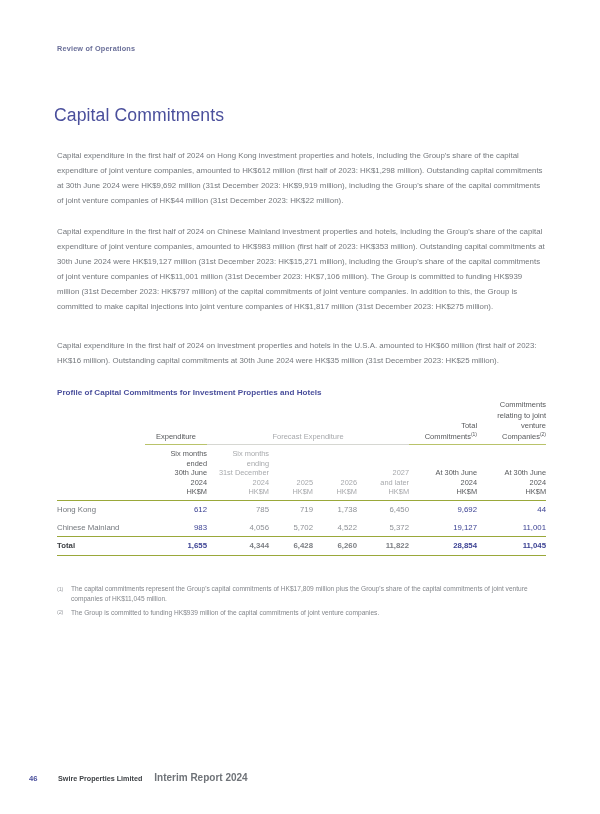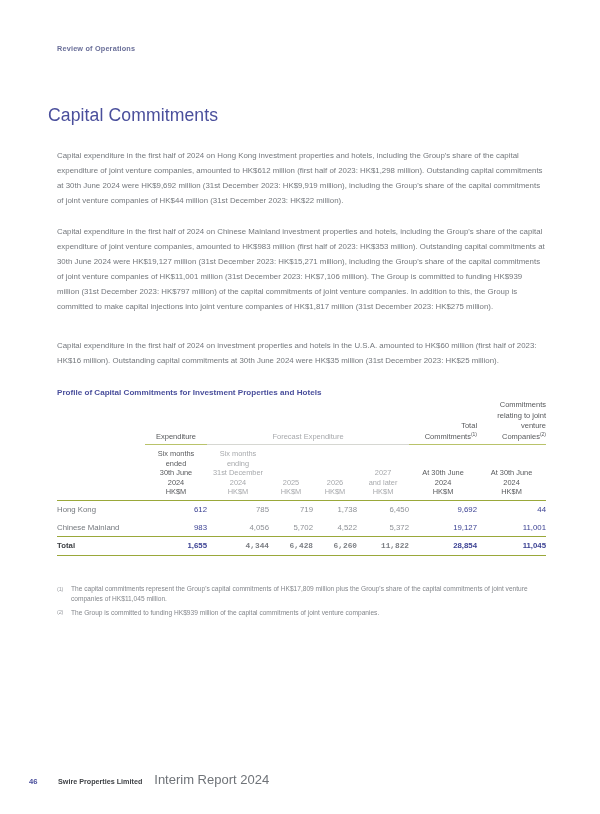--- a/index.html
+++ b/index.html
@@ -28,21 +28,21 @@
     top: 44px;
     font-size: 7.3px;
     letter-spacing: 0.18px;
     color: #6a6f99;
     font-weight: 600;
   }
 
   
   .h1 {
     position: absolute;
-    left: 48px;
+    left: 54px;
     top: 93px;
     font-size: 17.6px;
     color: #4a4f9c;
     font-weight: 400;
     letter-spacing: 0.1px;
   }
   .h2 {
     position: absolute;
     left: 57px;
     top: 122px;
@@ -120,21 +120,21 @@
 
   sup.fn {
     font-size: 5px;
     vertical-align: super;
     line-height: 0;
     font-weight: 400;
   }
 
   
   .sub {
-    text-align: center;
+    text-align: right;
     line-height: 9.6px;
     font-size: 7.4px;
     padding-bottom: 3px !important;
     padding-top: 4px !important;
   }
   .sub-dark { color: #57595c; font-weight: 700; }
   .sub-light { color: #a7a9ac; font-weight: 400; }
   .rule-olive-head { border-bottom: 1.1px solid #9aa83a; }
 
   
@@ -153,21 +153,21 @@
     color: #8e9196;
   }
   .cell-blue { color: #3d4394; font-weight: 700; }
   .row-total td {
     border-top: 1.1px solid #9aa83a;
     padding-top: 4.4px !important;
     padding-bottom: 4.4px !important;
   }
   .row-total .cell-label { color: #3f4246; font-weight: 700; }
   .row-total .cell-num { color: #3d4394; font-weight: 700; }
-  .row-total .cell-gray { color: #7c7f84; font-weight: 700; font-family: Liberation Mono, monospace; }
+  .row-total .cell-gray { color: #7c7f84; font-weight: 700; }
   .tbl-bottom {
     border-top: 1.1px solid #9aa83a;
     width: 489px;
     height: 0;
   }
 
   
   .footnotes {
     position: absolute;
     left: 57px;
@@ -208,22 +208,22 @@
     color: #4a4f9c;
     width: 29px;
   }
   .f-company {
     font-size: 7.2px;
     font-weight: 700;
     color: #3f4246;
     margin-right: 12px;
   }
   .f-report {
-    font-size: 13px;
-    font-weight: 400;
+    font-size: 10px;
+    font-weight: 700;
     color: #6f7378;
   }
 </style>
 </head>
 <body>
 
 <div class="page">
 
   <div class="running-head">Review of Operations</div>
 

